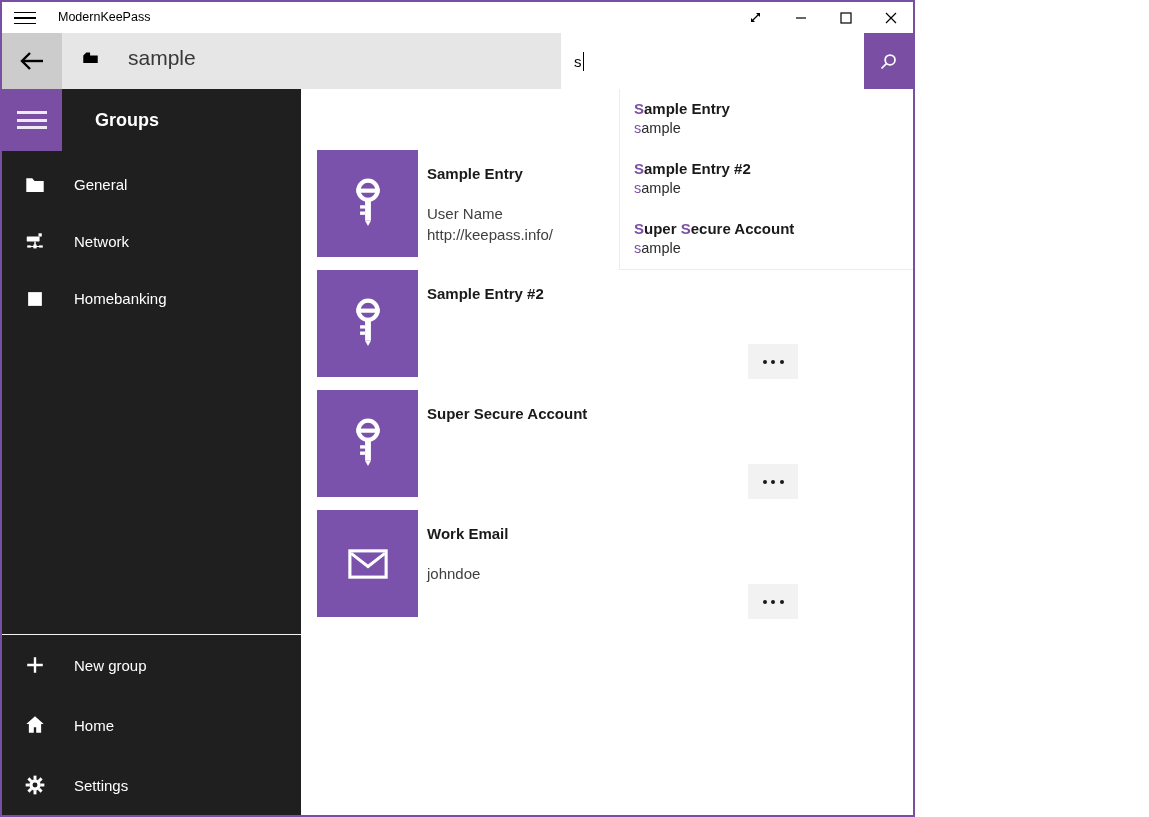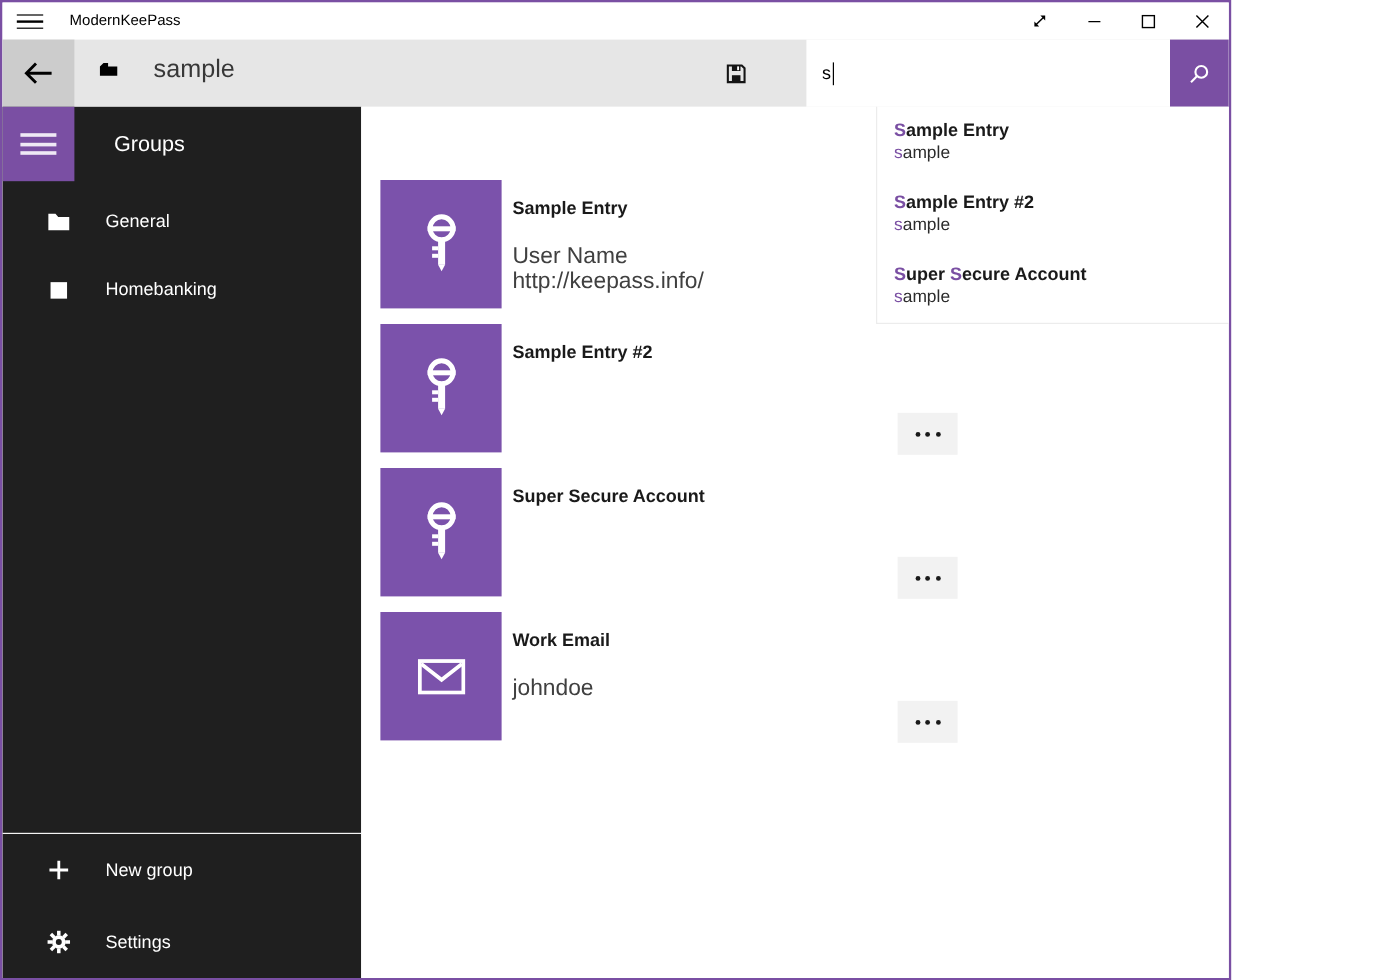--- a/index.html
+++ b/index.html
@@ -1,20 +1,20 @@
 <!DOCTYPE html>
 <html><head>
 <meta charset="utf-8">
 <style>
   * { margin:0; padding:0; box-sizing:border-box; }
   html,body { background:#fff; }
   body { font-family:"Liberation Sans","DejaVu Sans",sans-serif; }
 
   .window {
-    position:relative; width:1026px; height:817px;
+    position:relative; width:915px; height:817px;
     border:2px solid #7a4fa3; background:#fff; overflow:hidden;
   }
 
   
   .titlebar { position:absolute; top:0; left:0; right:0; height:31px; background:#fff; }
   .tb-hamburger { position:absolute; left:12px; top:7px; width:22px; height:18px;
     display:flex; flex-direction:column; justify-content:center; gap:4px; cursor:default; }
   .tb-hamburger i { display:block; height:1.5px; background:#000; }
   .tb-title { position:absolute; left:56px; top:8px; font-size:12.5px; color:#000; }
   .tb-controls { position:absolute; right:0; top:0; height:31px; display:flex; }
@@ -45,38 +45,38 @@
   .sugg-sub { font-size:14.5px; color:#2b2b2b; line-height:20px; }
   .hl { color:#7a4fa3; }
 
   
   .sidebar { position:absolute; top:87px; left:0; width:299px; bottom:0; background:#1f1f1f;
     display:flex; flex-direction:column; }
   .sb-header { display:flex; height:62px; flex:none; align-items:stretch; }
   .sb-hamburger { width:60px; height:62px; background:#7a4fa3; display:flex; flex-direction:column;
     align-items:center; justify-content:center; gap:4.5px; flex:none; }
   .sb-hamburger i { display:block; width:30px; height:3px; background:#efe9f5; }
-  .sb-heading { margin-left:33px; align-self:center; color:#fff; font-size:18px; font-weight:normal;text-align:right; }
+  .sb-heading { margin-left:33px; align-self:center; color:#fff; font-size:18px; font-weight:bold;text-align:right; }
   .nav { margin-top:5px; }
-  .nav-item { height:57px; display:flex; align-items:center; padding-left:36px; color:#fff; }
+  .nav-item { height:57px; display:flex; align-items:center; padding-left:22px; color:#fff; }
   .nav-icon { width:22px; height:22px; flex:none; display:flex; align-items:center; justify-content:center; }
   .nav-label { margin-left:28px; font-size:15px; }
   .sb-spacer { flex:1; }
   .sb-divider { height:1px; background:#f4f4f4; flex:none; }
   .sb-bottom .nav-item { height:60px; }
   .sb-bottom .nav-label { font-weight:normal; }
 
   
   .main { position:absolute; top:87px; left:299px; right:0; bottom:0; background:#fff; overflow:hidden; }
   .entries { padding:61px 0 0 16px; }
   .entry { position:relative; width:481px; height:107px; margin-bottom:13px; }
   .tile { position:absolute; left:0; top:0; width:101px; height:107px; background:#7b52ab;
     display:flex; align-items:center; justify-content:center; }
   .entry-title { position:absolute; left:110px; top:15px; font-size:15px; font-weight:bold; color:#1a1a1a; }
-  .entry-details { position:absolute; left:110px; top:54px; font-size:19px; color:#404040; line-height:20.5px; }
+  .entry-details { position:absolute; left:110px; top:54px; font-size:15px; color:#404040; line-height:20.5px; }
   .more-btn { position:absolute; right:0; top:74px; width:50px; height:35px; background:#f2f2f2;
     display:flex; align-items:center; justify-content:center; gap:4.5px; }
   .more-btn i { width:4px; height:4px; border-radius:50%; background:#1a1a1a; display:block; }
 
   svg { display:block; }
 </style>
 </head>
 <body>
 
 <div class="window">
@@ -196,39 +196,61 @@
       <div class="nav-item">
         <span class="nav-icon">
           <svg width="22" height="22" viewBox="0 0 24 24">
               <path d="M2.5 19.5 V4.5 h6.5 l2.5 3 h10 v12 z" fill="#fff"></path>
             </svg>
         </span>
         <span class="nav-label">General</span>
       </div>
       <div class="nav-item">
         <span class="nav-icon">
+          <svg width="22" height="22" viewBox="0 0 24 24" fill="#fff">
+            <rect x="3" y="6" width="14" height="5.5" rx="0.5"></rect>
+              <rect x="15.8" y="2.5" width="3.6" height="3.6"></rect>
+            <rect x="11.2" y="11.5" width="1.6" height="4"></rect>
+            <rect x="4.5" y="16.3" width="15" height="1.2"></rect>
+            <rect x="3.5" y="15.7" width="4" height="2.4"></rect>
+            <rect x="10.2" y="14.8" width="3.6" height="4.2"></rect>
+            <rect x="16.5" y="15.7" width="4" height="2.4"></rect>
+          </svg>
+        </span>
+        <span class="nav-label">Network</span>
+      </div>
+      <div class="nav-item">
+        <span class="nav-icon">
           <svg width="22" height="22" viewBox="0 0 24 24">
               <rect x="4.5" y="4.5" width="15" height="15" fill="#fff"></rect>
             </svg>
         </span>
         <span class="nav-label">Homebanking</span>
       </div>
     </div>
 
     <div class="sb-spacer"></div>
     <div class="sb-divider"></div>
 
     <div class="sb-bottom">
       <div class="nav-item">
         <span class="nav-icon">
           <svg width="22" height="22" viewBox="0 0 24 24">
               <path d="M12 3.5 v17 M3.5 12 h17" stroke="#fff" stroke-width="2.6"></path>
             </svg>
         </span>
         <span class="nav-label">New group</span>
+      </div>
+      <div class="nav-item">
+        <span class="nav-icon">
+          <svg width="22" height="22" viewBox="0 0 24 24">
+              <path d="M12 2.5 L2.5 11 h2.8 v9.5 h5.4 v-6 h2.6 v6 h5.4 V11 h2.8 z" fill="#fff"></path>
+            </svg>
+        </span>
+        <span class="nav-label">Home</span>
       </div>
       <div class="nav-item">
         <span class="nav-icon">
           <svg width="22" height="22" viewBox="0 0 24 24" fill="#fff">
             <circle cx="12" cy="12" r="6.2"></circle>
             <rect x="10.4" y="1.8" width="3.2" height="4.4"></rect>
             <rect x="10.4" y="17.8" width="3.2" height="4.4"></rect>
             <rect x="10.4" y="1.8" width="3.2" height="4.4" transform="rotate(45 12 12)"></rect>
             <rect x="10.4" y="17.8" width="3.2" height="4.4" transform="rotate(45 12 12)"></rect>
             <rect x="10.4" y="1.8" width="3.2" height="4.4" transform="rotate(90 12 12)"></rect>

